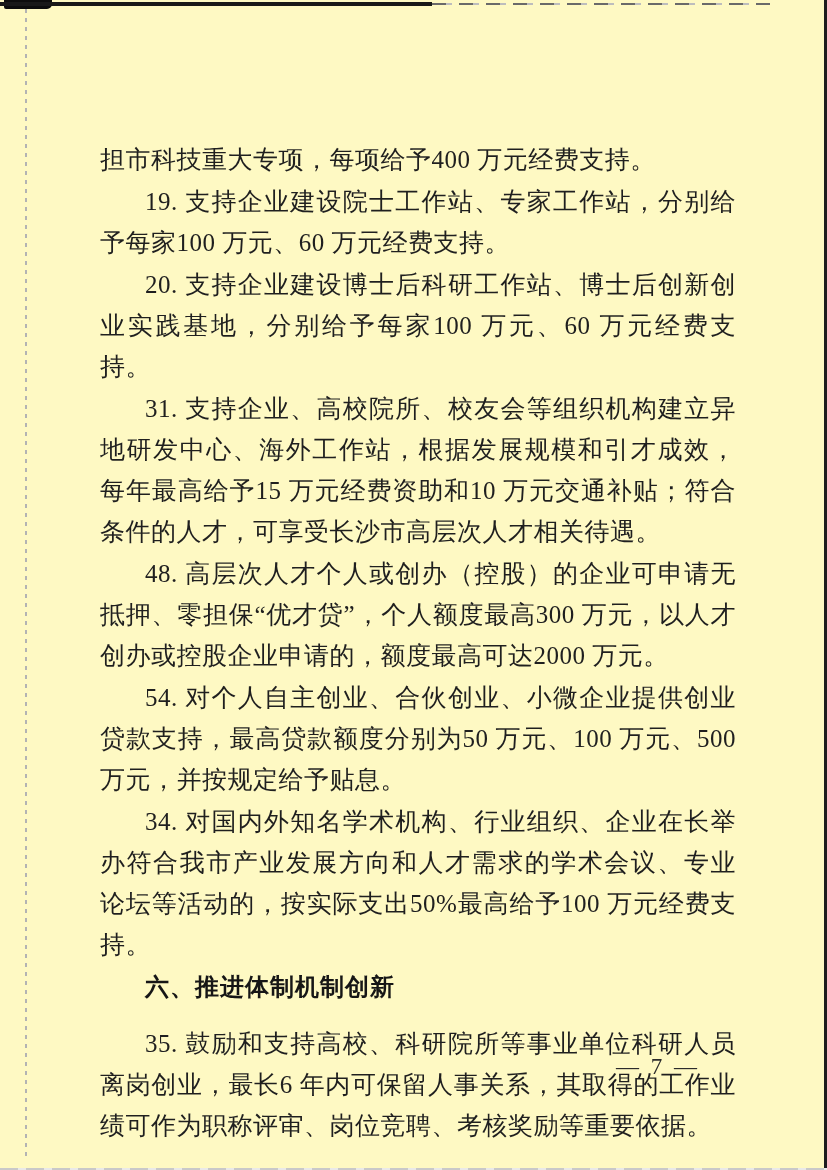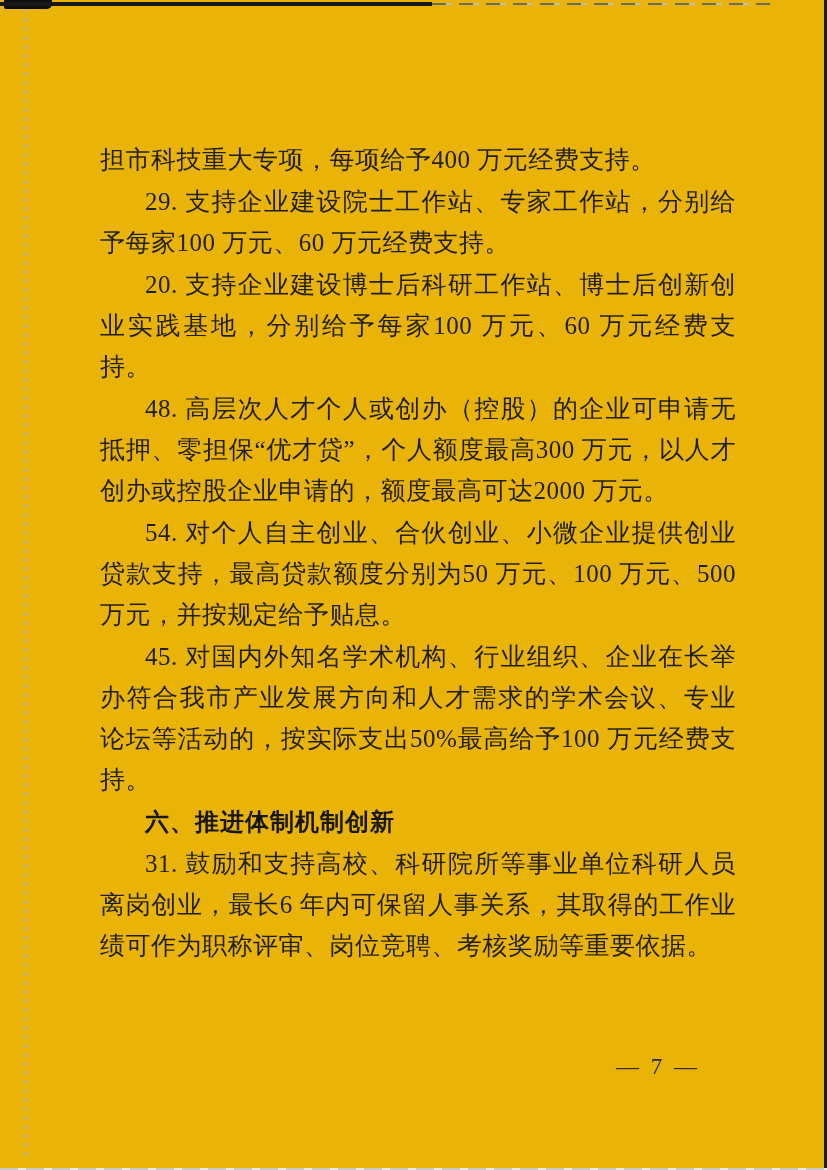--- a/index.html
+++ b/index.html
@@ -4,21 +4,21 @@
 <style>
   html, body {
     margin: 0;
     padding: 0;
     background: #ffffff;
   }
   .page {
     position: relative;
     width: 827px;
     height: 1170px;
-    background: #eab308;
+    background: #fef9c3;
     overflow: hidden;
     font-family: "Liberation Serif", "DejaVu Serif", serif;
   }
   
   .edge-top-blob {
     position: absolute; left: 4px; top: 0; width: 48px; height: 9px;
     background: #0d0d0d; border-radius: 0 0 5px 2px;
   }
   .edge-top-line {
     position: absolute; left: 0; top: 2px; width: 432px; height: 4px;
@@ -55,21 +55,21 @@
     margin: 0 0 1px 0;
     font-size: 25px;
     line-height: 41px;
     text-align: justify;
     text-justify: inter-ideograph;
     text-indent: 45px;
     letter-spacing: 0.5px;
   }
   .para.no-indent { text-indent: 0; }
   .heading {
-    margin: 0 0 1px 0;
+    margin: 0 0 16px 0;
     font-family: "Liberation Sans", "DejaVu Sans", sans-serif;
     font-weight: bold;
     font-size: 24px;
     line-height: 41px;
     text-indent: 45px;
     letter-spacing: 1px;
     color: #161616;
   }
   .footer-page-number {
     position: absolute;
@@ -89,24 +89,25 @@
 
   <div class="edge-top-blob"></div>
   <div class="edge-top-line"></div>
   <div class="edge-top-dashes"></div>
   <div class="edge-left-dotted"></div>
   <div class="edge-right-line"></div>
   <div class="edge-bottom-faint"></div>
 
   <div class="content">
     <p class="para no-indent">担市科技重大专项，每项给予400 万元经费支持。</p>
-    <p class="para">29. 支持企业建设院士工作站、专家工作站，分别给予每家100 万元、60 万元经费支持。</p>
+    <p class="para">19. 支持企业建设院士工作站、专家工作站，分别给予每家100 万元、60 万元经费支持。</p>
     <p class="para">20. 支持企业建设博士后科研工作站、博士后创新创业实践基地，分别给予每家100 万元、60 万元经费支持。</p>
+    <p class="para">31. 支持企业、高校院所、校友会等组织机构建立异地研发中心、海外工作站，根据发展规模和引才成效，每年最高给予15 万元经费资助和10 万元交通补贴；符合条件的人才，可享受长沙市高层次人才相关待遇。</p>
     <p class="para">48. 高层次人才个人或创办（控股）的企业可申请无抵押、零担保“优才贷”，个人额度最高300 万元，以人才创办或控股企业申请的，额度最高可达2000 万元。</p>
     <p class="para">54. 对个人自主创业、合伙创业、小微企业提供创业贷款支持，最高贷款额度分别为50 万元、100 万元、500 万元，并按规定给予贴息。</p>
-    <p class="para">45. 对国内外知名学术机构、行业组织、企业在长举办符合我市产业发展方向和人才需求的学术会议、专业论坛等活动的，按实际支出50%最高给予100 万元经费支持。</p>
+    <p class="para">34. 对国内外知名学术机构、行业组织、企业在长举办符合我市产业发展方向和人才需求的学术会议、专业论坛等活动的，按实际支出50%最高给予100 万元经费支持。</p>
     <p class="heading">六、推进体制机制创新</p>
-    <p class="para">31. 鼓励和支持高校、科研院所等事业单位科研人员离岗创业，最长6 年内可保留人事关系，其取得的工作业绩可作为职称评审、岗位竞聘、考核奖励等重要依据。</p>
+    <p class="para">35. 鼓励和支持高校、科研院所等事业单位科研人员离岗创业，最长6 年内可保留人事关系，其取得的工作业绩可作为职称评审、岗位竞聘、考核奖励等重要依据。</p>
   </div>
 
   <div class="footer-page-number">— 7 —</div>
 
 </div>
 
 </body></html>

